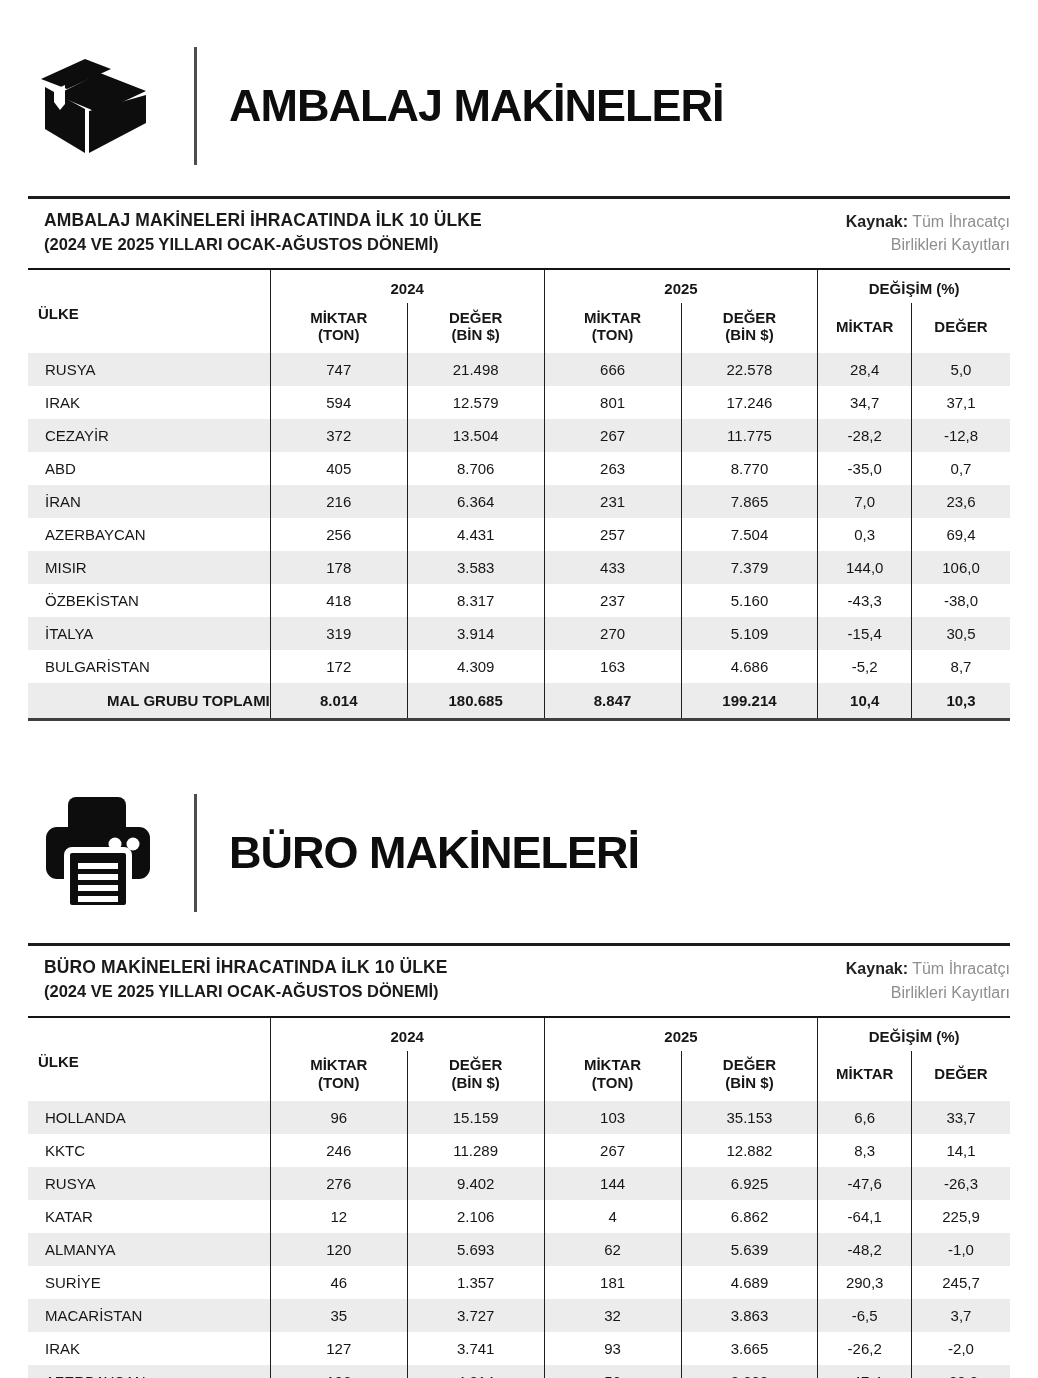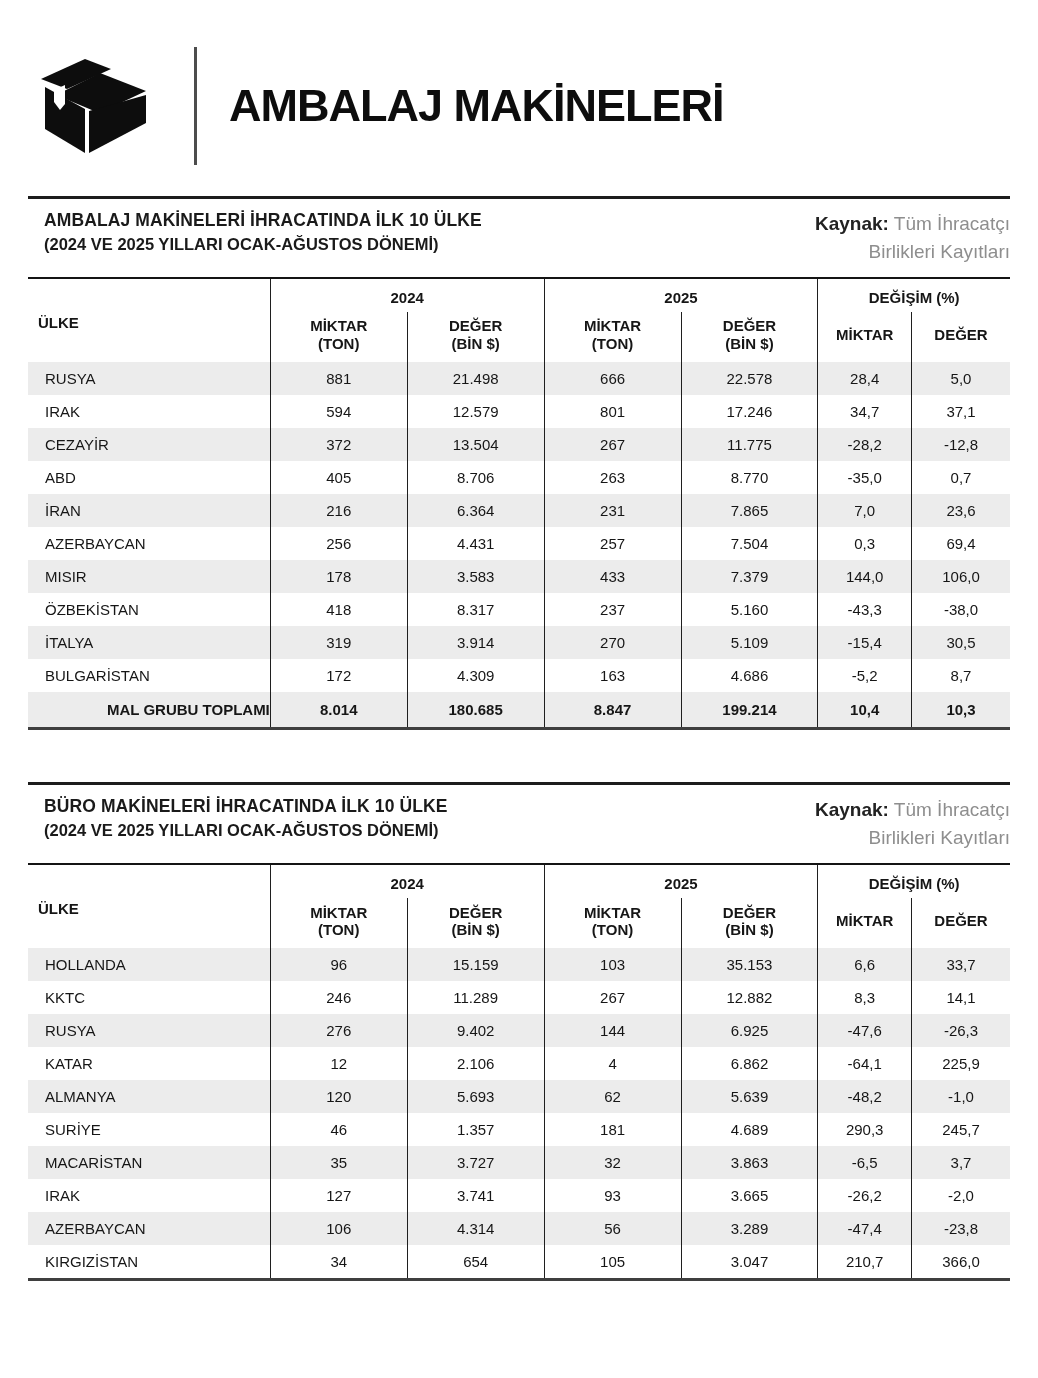--- a/index.html
+++ b/index.html
@@ -34,21 +34,21 @@
   
   .top-rule { border: 0; border-top: 3px solid #1c1c1c; margin: 26px 0 0 0; }
   .caption-row {
     display: flex;
     justify-content: space-between;
     align-items: flex-start;
     margin: 11px 0 12px 16px;
   }
   .caption-title { font-size: 17.5px; font-weight: bold; letter-spacing: 0.1px; }
   .caption-subtitle { font-size: 16.5px; margin-top: 4px; font-weight: bold; }
-  .caption-source { text-align: right; font-size: 19px; color: #8e8e8e; line-height: 1.45; }
+  .caption-source { text-align: right; font-size: 16px; color: #8e8e8e; line-height: 1.45; }
   .caption-source .src-label { color: #222222; font-weight: bold; }
 
   
   table.data {
     width: 100%;
     border-collapse: collapse;
     table-layout: fixed;
     border-top: 2px solid #141414;
     border-bottom: 3px solid #3f3f3f;
   }
@@ -142,21 +142,21 @@
           <div>DEĞER</div>
           <div>(BİN $)</div>
         </th>
         <th class="vl">MİKTAR</th>
         <th class="vl">DEĞER</th>
       </tr>
     </thead>
     <tbody>
         <tr>
           <td class="c-country">RUSYA</td>
-          <td class="c-num">881</td>
+          <td class="c-num">747</td>
           <td class="c-num">21.498</td>
           <td class="c-num">666</td>
           <td class="c-num">22.578</td>
           <td class="c-num">28,4</td>
           <td class="c-num">5,0</td>
         </tr>
         <tr>
           <td class="c-country">IRAK</td>
           <td class="c-num">594</td>
           <td class="c-num">12.579</td>
@@ -246,20 +246,37 @@
           <td class="c-num">8.847</td>
           <td class="c-num">199.214</td>
           <td class="c-num">10,4</td>
           <td class="c-num">10,3</td>
         </tr>
       </tfoot>
   </table>
 
   <div class="section-gap"></div>
 
+  <div class="section-banner">
+    <div class="banner-icon">
+      <svg viewBox="0 0 120 120" aria-hidden="true">
+        <rect x="30" y="4" width="58" height="38" rx="8" fill="#0d0d0d"></rect>
+        <rect x="8" y="34" width="104" height="52" rx="11" fill="#0d0d0d"></rect>
+        <circle cx="77" cy="51" r="6.5" fill="#ffffff"></circle>
+        <circle cx="95" cy="51" r="6.5" fill="#ffffff"></circle>
+        <rect x="29" y="57" width="62" height="58" rx="5" fill="#0d0d0d" stroke="#ffffff" stroke-width="6"></rect>
+        <rect x="40" y="70" width="40" height="6" fill="#ffffff"></rect>
+        <rect x="40" y="81" width="40" height="6" fill="#ffffff"></rect>
+        <rect x="40" y="92" width="40" height="6" fill="#ffffff"></rect>
+        <rect x="40" y="103" width="40" height="6" fill="#ffffff"></rect>
+      </svg>
+    </div>
+    <div class="banner-divider"></div>
+    <div class="banner-title">BÜRO MAKİNELERİ</div>
+  </div>
 
   <hr class="top-rule">
 
   <div class="caption-row">
     <div>
       <div class="caption-title">BÜRO MAKİNELERİ İHRACATINDA İLK 10 ÜLKE</div>
       <div class="caption-subtitle">(2024 VE 2025 YILLARI OCAK-AĞUSTOS DÖNEMİ)</div>
     </div>
     <div class="caption-source">
       <div><span class="src-label">Kaynak:</span> <span>Tüm İhracatçı</span></div>

